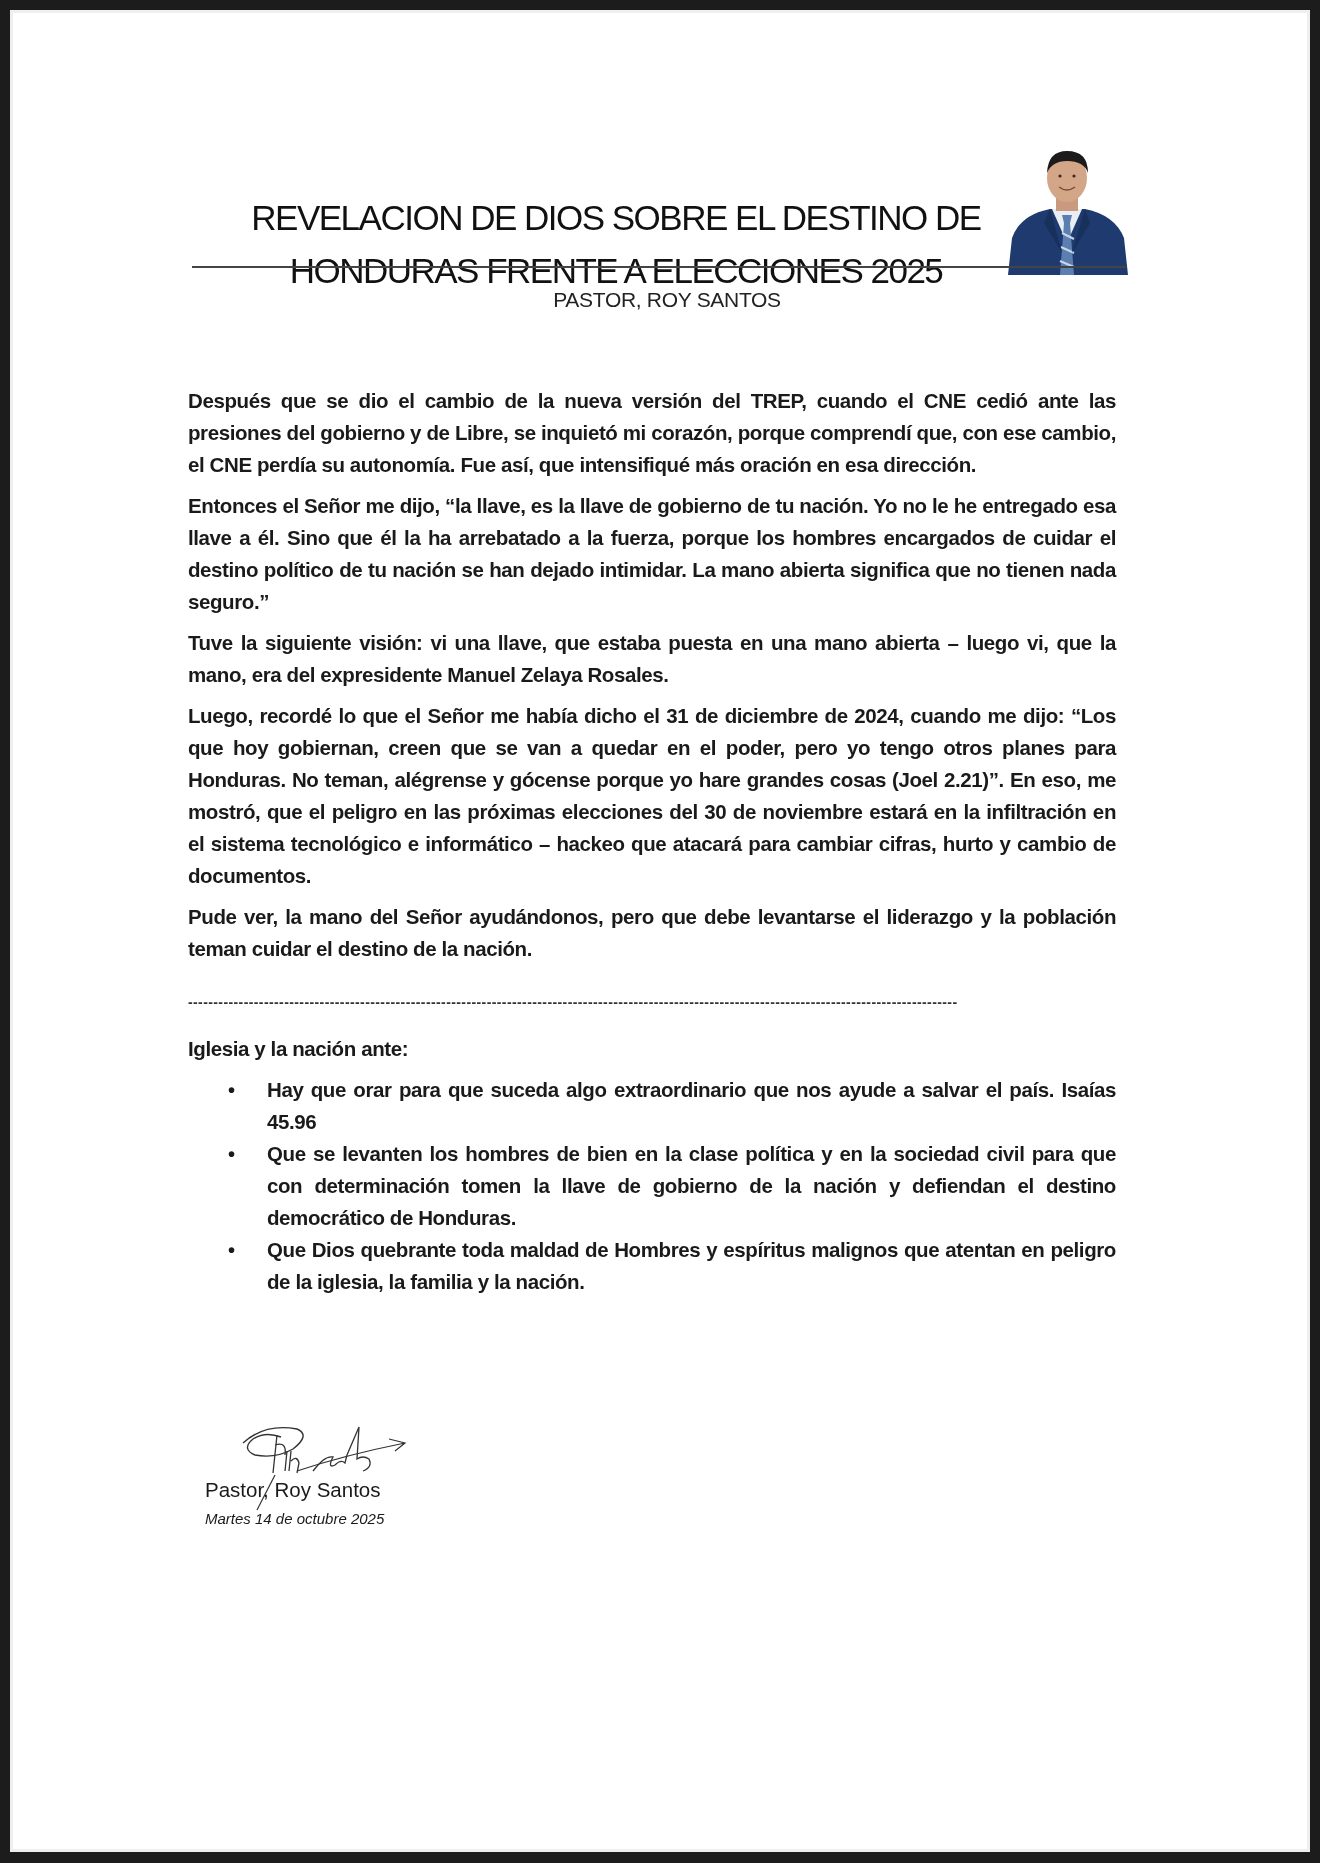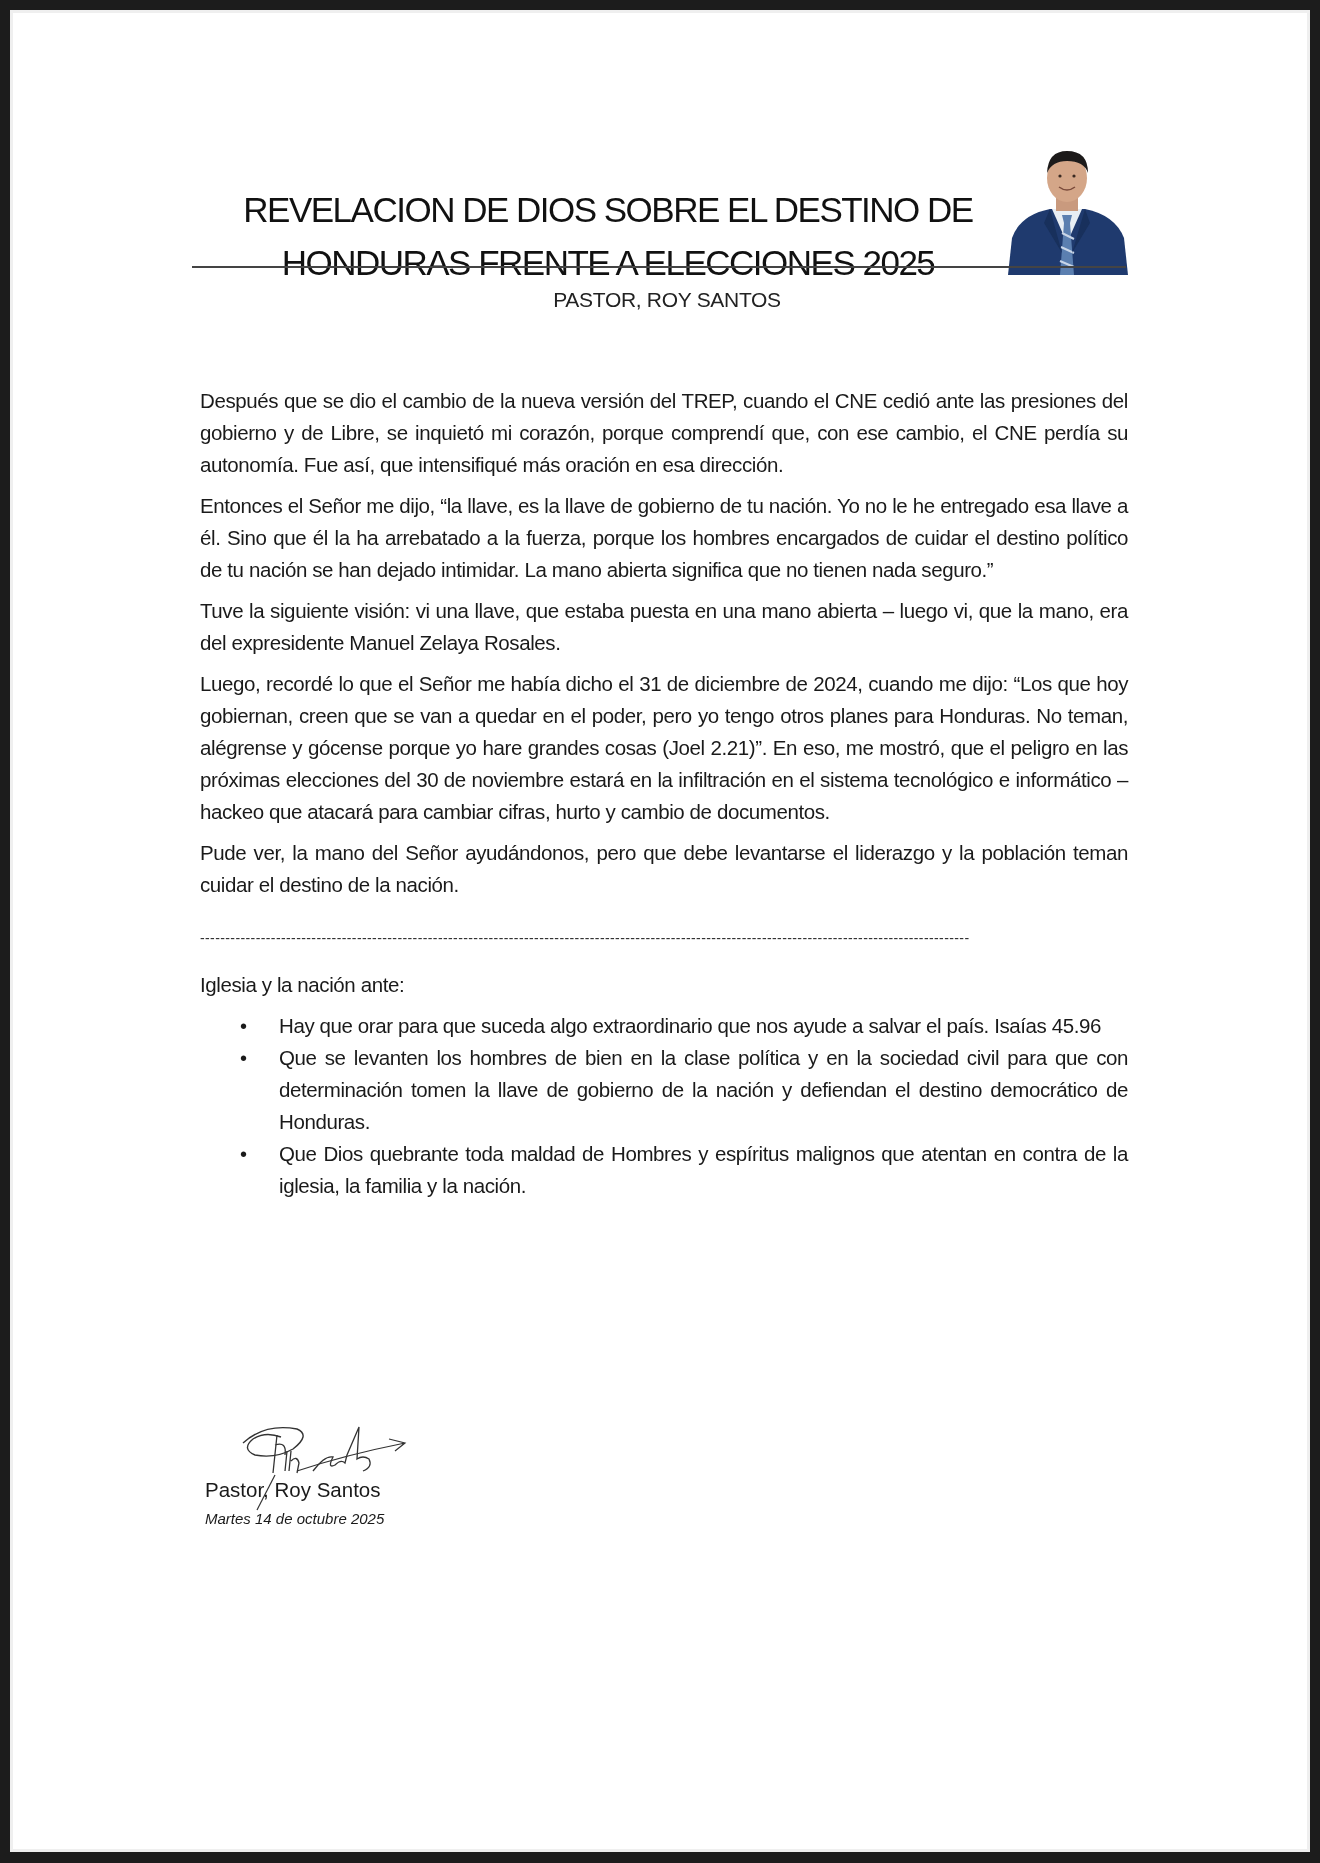--- a/index.html
+++ b/index.html
@@ -22,21 +22,21 @@
     position: absolute;
     left: 190px; top: 165px;
     width: 800px;
     text-align: center;
     font-family: "Liberation Sans", sans-serif;
     font-size: 35px;
     line-height: 53px;
     letter-spacing: -1.5px;
     color: #111;
     font-weight: normal;
-    margin: 8px;
+    margin: 16px;
   }
   .photo {
     position: absolute;
     left: 990px; top: 133px;
     width: 135px; height: 132px;
     overflow: hidden;
   }
   .rule {
     position: absolute;
     left: 182px; top: 256px;
@@ -47,26 +47,27 @@
     position: absolute;
     left: 190px; top: 278px;
     width: 934px;
     text-align: center;
     font-size: 21px;
     letter-spacing: -0.3px;
     color: #222;
   }
   .body {
     position: absolute;
-    left: 190px; top: 375px;
+    left: 178px; top: 375px;
     width: 928px;
     font-size: 20.5px;
     line-height: 32px;
     letter-spacing: -0.4px;
     color: #1a1a1a;
+    font-weight: bold;
   }
   .body p {
     margin: 0 0 9px 0;
     text-align: justify;
   }
   .dashes {
     margin: 28px 0 22px 0;
     overflow: hidden;
     white-space: nowrap;
     width: 922px;
@@ -167,21 +168,21 @@
       <li>
         <span class="bullet">•</span>
         <span>Hay que orar para que suceda algo extraordinario que nos ayude a salvar el país. Isaías 45.96</span>
       </li>
       <li>
         <span class="bullet">•</span>
         <span>Que se levanten los hombres de bien en la clase política y en la sociedad civil para que con determinación tomen la llave de gobierno de la nación y defiendan el destino democrático de Honduras.</span>
       </li>
       <li>
         <span class="bullet">•</span>
-        <span>Que Dios quebrante toda maldad de Hombres y espíritus malignos que atentan en contra de la iglesia, la familia y la nación.</span>
+        <span>Que Dios quebrante toda maldad de Hombres y espíritus malignos que atentan en peligro de la iglesia, la familia y la nación.</span>
       </li>
     </ul>
   </div>
 
   <div class="signature-block">
     <svg class="sig-svg" viewBox="0 0 180 100">
       <path d="M8 28 Q30 8 62 14 Q76 20 58 34 Q40 44 20 40 Q6 34 18 24 Q30 16 46 22" stroke="#333" stroke-width="1.4" fill="none"></path>
       <path d="M42 20 L38 58 M40 30 Q52 26 50 40 M52 36 L50 56 M56 36 L54 56 M56 46 Q62 40 64 48 L62 58" stroke="#333" stroke-width="1.3" fill="none"></path>
       <path d="M40 60 L22 95" stroke="#333" stroke-width="1.2" fill="none"></path>
       <path d="M78 56 Q90 40 98 42 Q92 54 100 50 Q106 44 110 48 L112 40 Q118 26 124 12 L122 44 Q128 40 134 44 Q138 52 128 56" stroke="#333" stroke-width="1.3" fill="none"></path>

